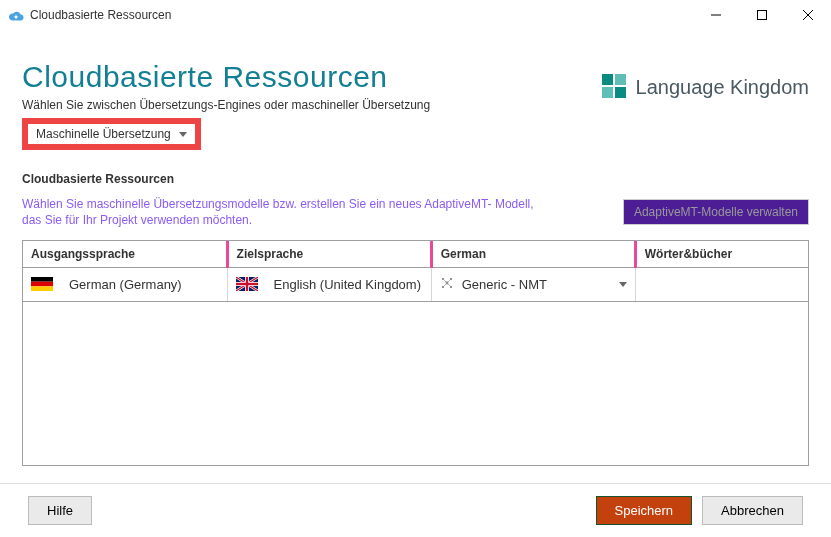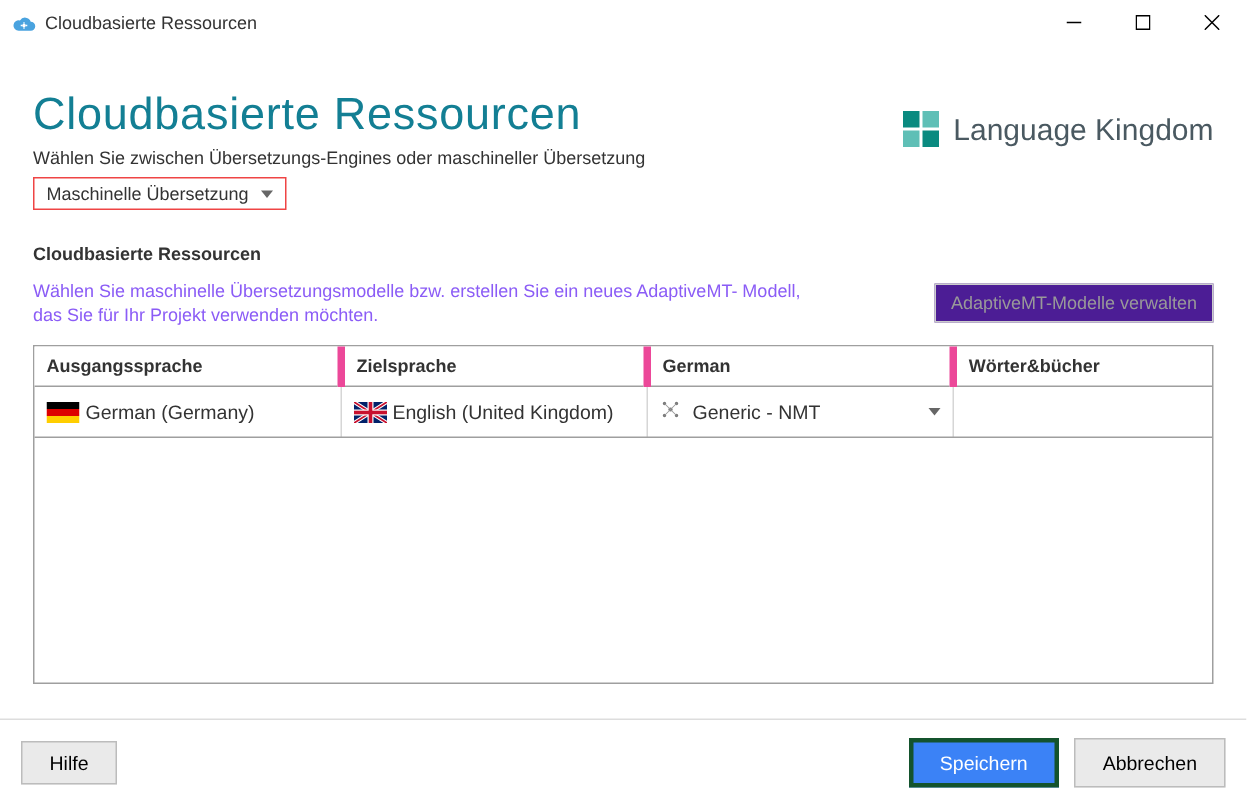--- a/index.html
+++ b/index.html
@@ -69,21 +69,21 @@
     }
     .subtitle {
       font-size: 12px;
       color: #333;
       margin-top: 4px;
     }
     .selector {
       margin-top: 6px;
       display: inline-flex;
       align-items: center;
-      border: 1px solid #ef4444;
+      border: 6px solid #ef4444;
       padding: 3px 8px;
       cursor: pointer;
       background: #fff;
       gap: 8px;
     }
     .selector .sel-text { font-size: 12px; }
     .section-label {
       font-weight: 600;
       font-size: 12px;
       margin-top: 22px;
@@ -115,58 +115,58 @@
       display: flex;
       flex-direction: column;
     }
     .table { width: 100%; border-collapse: collapse; }
     .table th {
       text-align: left;
       font-weight: 600;
       font-size: 12px;
       padding: 6px 8px;
       border-bottom: 1px solid #9f9f9f;
-      border-right: 5px solid #ec4899;
+      border-right: 3px solid #ec4899;
       background: #fff;
     }
     .table th:last-child { border-right: none; }
     .table td {
       padding: 8px 8px;
       font-size: 13px;
       border-bottom: 1px solid #9f9f9f;
       border-right: 1px solid #d6d6d6;
       vertical-align: middle;
     }
     .table td:last-child { border-right: none; }
     .col-src { width: 26%; }
     .col-tgt { width: 26%; }
     .col-model { width: 26%; }
     .col-dict { width: 22%; }
-    .cell-flex { display: flex; align-items: flex-end; gap: 4px; }
+    .cell-flex { display: flex; align-items: flex-start; gap: 16px; }
     .model-cell { display: flex; align-items: center; justify-content: space-between; gap: 30px; }
     .model-left { display: flex; align-items: center; gap: 8px; }
     .footer {
       border-top: 1px solid #ddd;
-      padding: 12px 14px;
+      padding: 12px 28px;
       display: flex;
       justify-content: space-between;
       align-items: center;
       margin-top: auto;
     }
     .btn {
       border: 1px solid #bcbcbc;
       background: #eaeaea;
       padding: 6px 18px;
       font-size: 13px;
       cursor: pointer;
     }
     .btn-group { display: flex; gap: 10px; }
     .btn-primary {
-      background: #3b82f6;
-      border: 3px solid #14532d;
+      background: #c2410c;
+      border: 1px solid #14532d;
       color: #fff;
     }
     .flag { width: 22px; height: 14px; flex-shrink: 0; }
     .caret-down {
       width: 0; height: 0;
       border-left: 4px solid transparent;
       border-right: 4px solid transparent;
       border-top: 5px solid #666;
     }
   </style>

